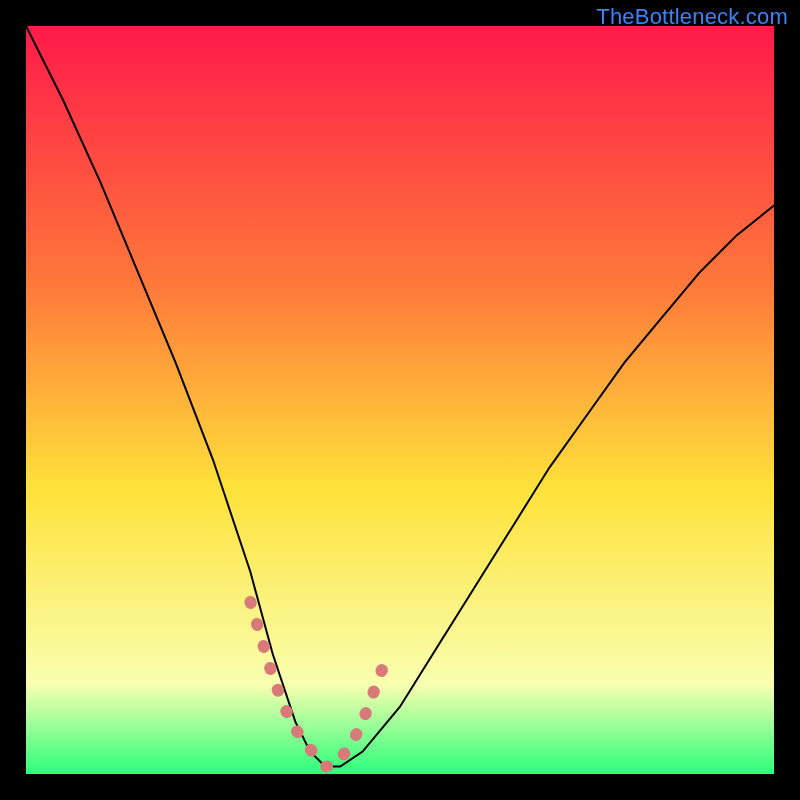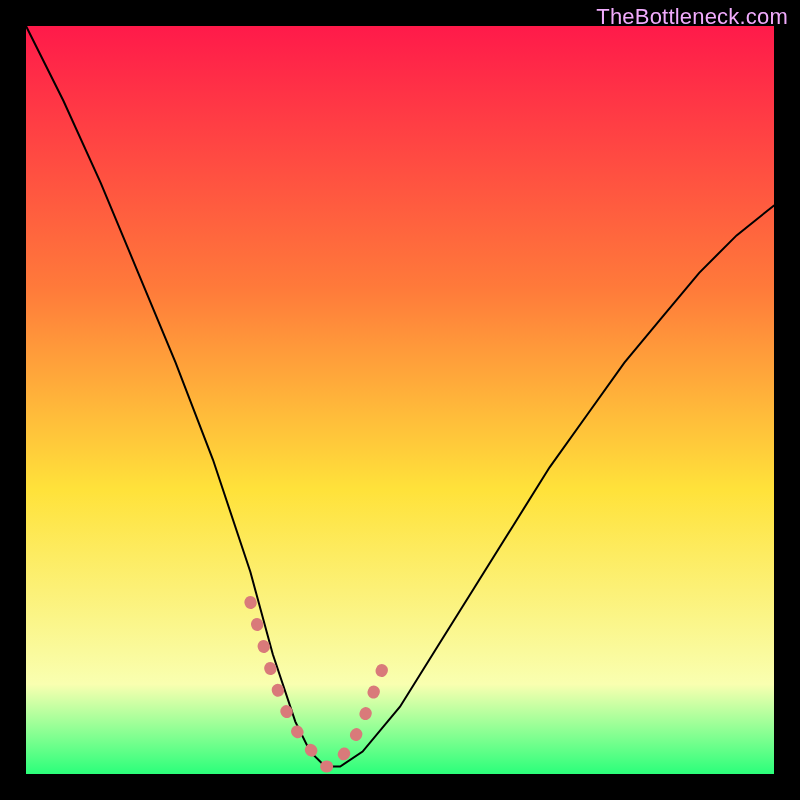--- a/index.html
+++ b/index.html
@@ -14,21 +14,21 @@
   .stage {
     position: relative;
     width: 800px;
     height: 800px;
     background: #000;
   }
   .watermark {
     position: absolute;
     top: 4px;
     right: 12px;
-    color: #f0abfc;
+    color: #3b82f6;
     font-size: 22px;
     font-weight: 400;
     letter-spacing: 0.2px;
     z-index: 3;
   }
   svg.plot {
     position: absolute;
     left: 0;
     top: 0;
     width: 800px;

